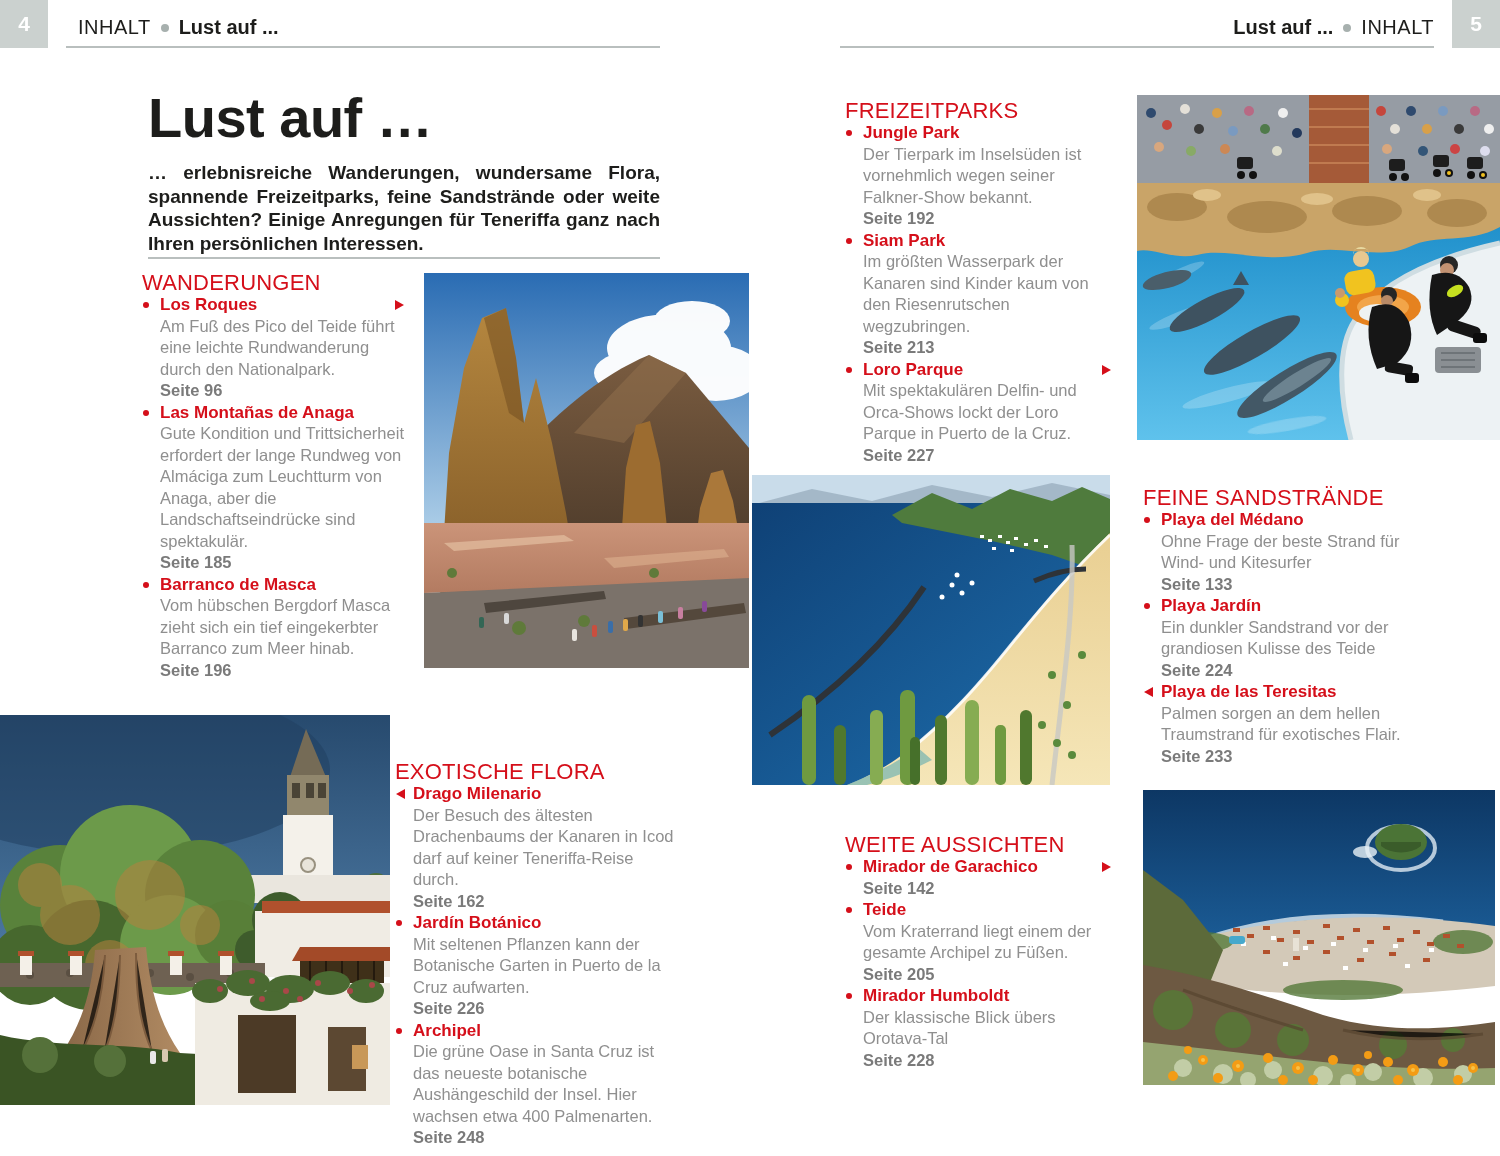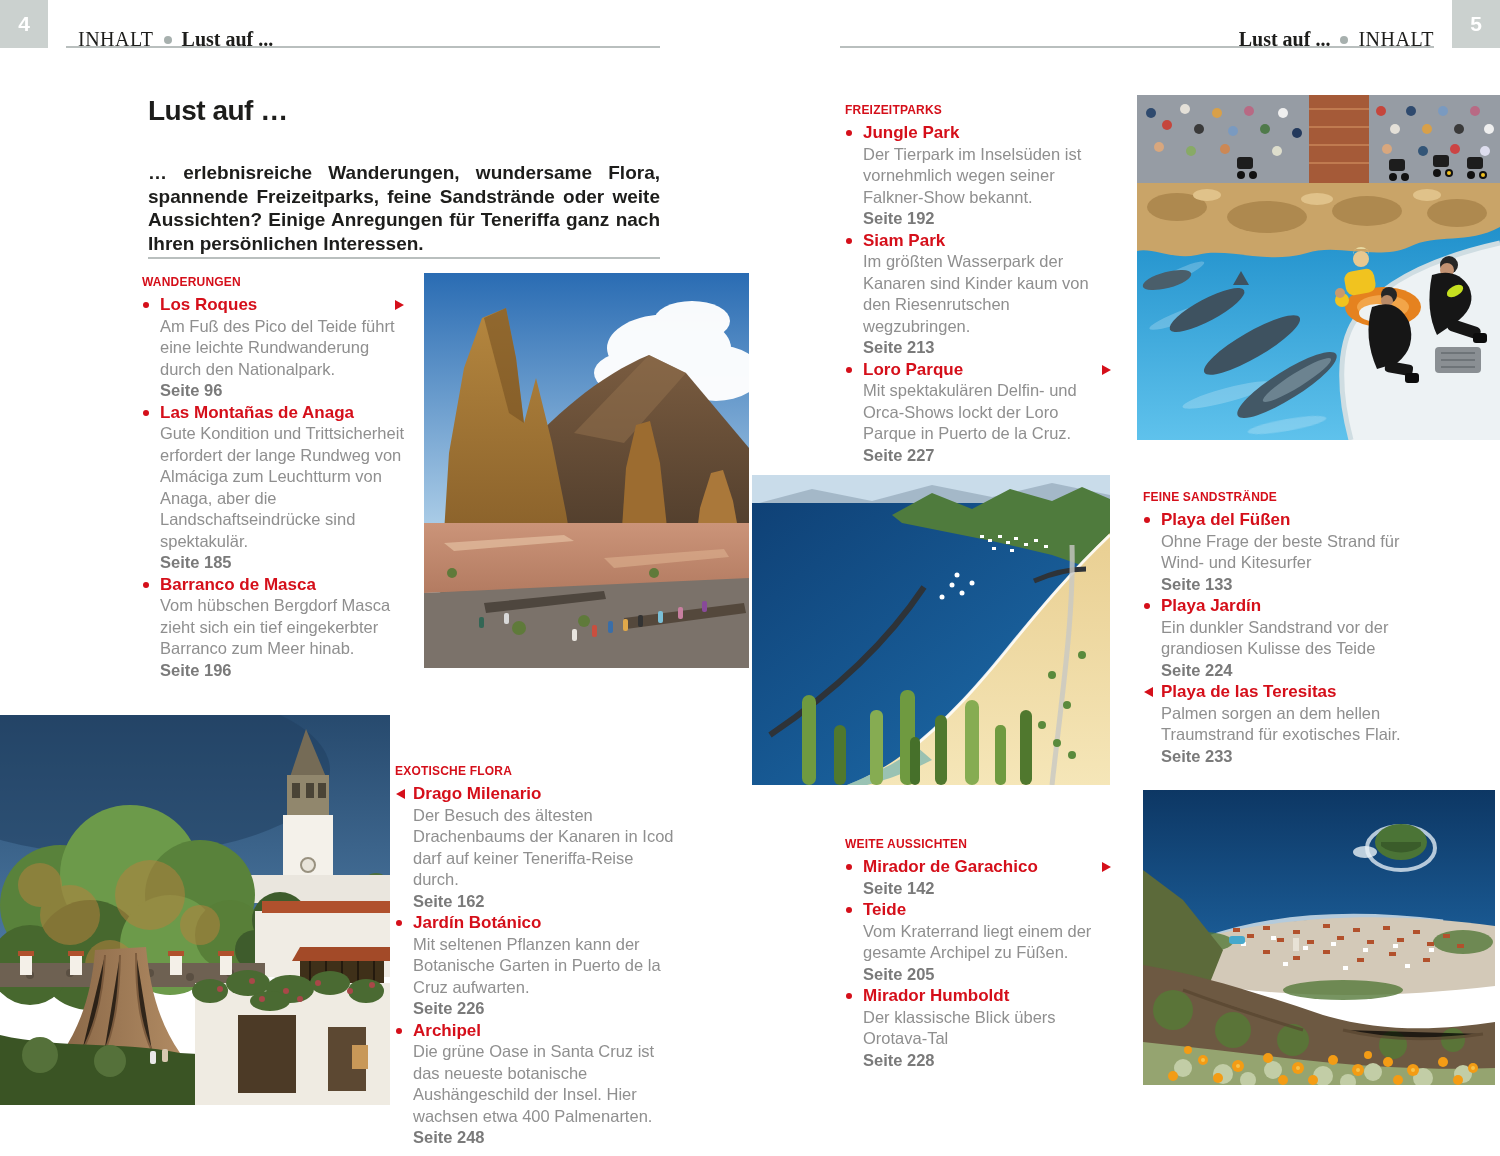--- a/index.html
+++ b/index.html
@@ -14,44 +14,44 @@
   *{box-sizing:border-box;margin:0;padding:0;}
   html,body{background:#ffffff;}
   body{font-family:"Liberation Sans", sans-serif;}
   #spread{position:relative;width:1500px;height:1156px;background:#fff;overflow:hidden;}
 
   
   .pagetab{position:absolute;top:0;width:48px;height:48px;background:var(--tab-bg);
            color:#fff;font-weight:bold;font-size:21px;display:flex;align-items:center;justify-content:center;}
   #tab-left{left:0;}
   #tab-right{left:1452px;}
-  .runhead{position:absolute;top:28px;display:flex;align-items:center;font-size:20px;color:var(--ink);font-family:Liberation Serif, serif;}
+  .runhead{position:absolute;top:16px;display:flex;align-items:center;font-size:20px;color:var(--ink);}
   #runhead-left{left:78px;}
   #runhead-right{left:840px;width:594px;justify-content:flex-end;}
   .runhead .sec{font-weight:normal;letter-spacing:.5px;}
   .runhead .ttl{font-weight:bold;}
   .head-dot{width:8px;height:8px;border-radius:50%;background:var(--dot);margin:0 10px;}
   .headrule{position:absolute;top:46px;height:2px;background:var(--rule-gray);width:594px;}
   #rule-left{left:66px;}
   #rule-right{left:840px;}
 
   
-  #main-title{position:absolute;left:148px;top:95px;font-size:28px;font-weight:bold;color:var(--ink);letter-spacing:-.5px;}
+  #main-title{position:absolute;left:148px;top:85px;font-size:56px;font-weight:bold;color:var(--ink);letter-spacing:-.5px;}
   #intro-text{position:absolute;left:148px;top:161px;width:512px;font-size:19px;font-weight:bold;
               color:var(--ink);line-height:23.5px;text-align:justify;}
   #intro-rule{position:absolute;left:148px;top:257px;width:512px;height:2px;background:var(--rule-gray);}
 
   
   .toc-section{position:absolute;}
   #sec-wanderungen{left:142px;top:271px;width:262px;}
   #sec-flora{left:395px;top:722px;width:284px;margin-top:38px;}
   #sec-freizeitparks{left:845px;top:99px;width:266px;}
   #sec-sandstraende{left:1143px;top:486px;width:288px;}
   #sec-aussichten{left:845px;top:806px;width:266px;margin-top:27px;}
-  .sec-heading{color:var(--red);font-weight:bold;font-size:12px;line-height:23px;letter-spacing:.2px;}
+  .sec-heading{color:var(--red);font-weight:normal;font-size:22px;line-height:23px;letter-spacing:.2px;}
   .toc-item{position:relative;padding-left:18px;}
   .marker{position:absolute;left:1px;}
   .marker.bullet{top:8px;width:6px;height:6px;border-radius:50%;background:var(--red);}
   .marker.arrow-l{top:6px;width:0;height:0;border-top:5px solid transparent;border-bottom:5px solid transparent;border-right:9px solid var(--red);}
   .t-row{position:relative;}
   .arrow-r{position:absolute;right:0;top:6px;width:0;height:0;border-top:5px solid transparent;border-bottom:5px solid transparent;border-left:9px solid var(--red);}
   .t-title{font-weight:bold;color:var(--red);font-size:17px;line-height:21.5px;}
   .t-desc{color:var(--body-gray);font-size:16.5px;line-height:21.5px;}
   .t-page{color:var(--page-gray);font-weight:bold;font-size:16.5px;line-height:21.5px;}
 
@@ -156,21 +156,21 @@
       <div class="t-row"><span class="t-title">Loro Parque</span><span class="arrow-r"></span></div>
       <div class="t-desc">Mit spektakulären Delfin- und Orca-Shows lockt der Loro Parque in Puerto de la Cruz.</div>
       <div class="t-page">Seite 227</div>
     </div>
   </div>
 
   <div class="toc-section" id="sec-sandstraende">
     <div class="sec-heading">FEINE SANDSTRÄNDE</div>
     <div class="toc-item">
       <span class="marker bullet"></span>
-      <div class="t-row"><span class="t-title">Playa del Füßen</span></div>
+      <div class="t-row"><span class="t-title">Playa del Médano</span></div>
       <div class="t-desc">Ohne Frage der beste Strand für Wind- und Kitesurfer</div>
       <div class="t-page">Seite 133</div>
     </div>
     <div class="toc-item">
       <span class="marker bullet"></span>
       <div class="t-row"><span class="t-title">Playa Jardín</span></div>
       <div class="t-desc">Ein dunkler Sandstrand vor der grandiosen Kulisse des Teide</div>
       <div class="t-page">Seite 224</div>
     </div>
     <div class="toc-item">

